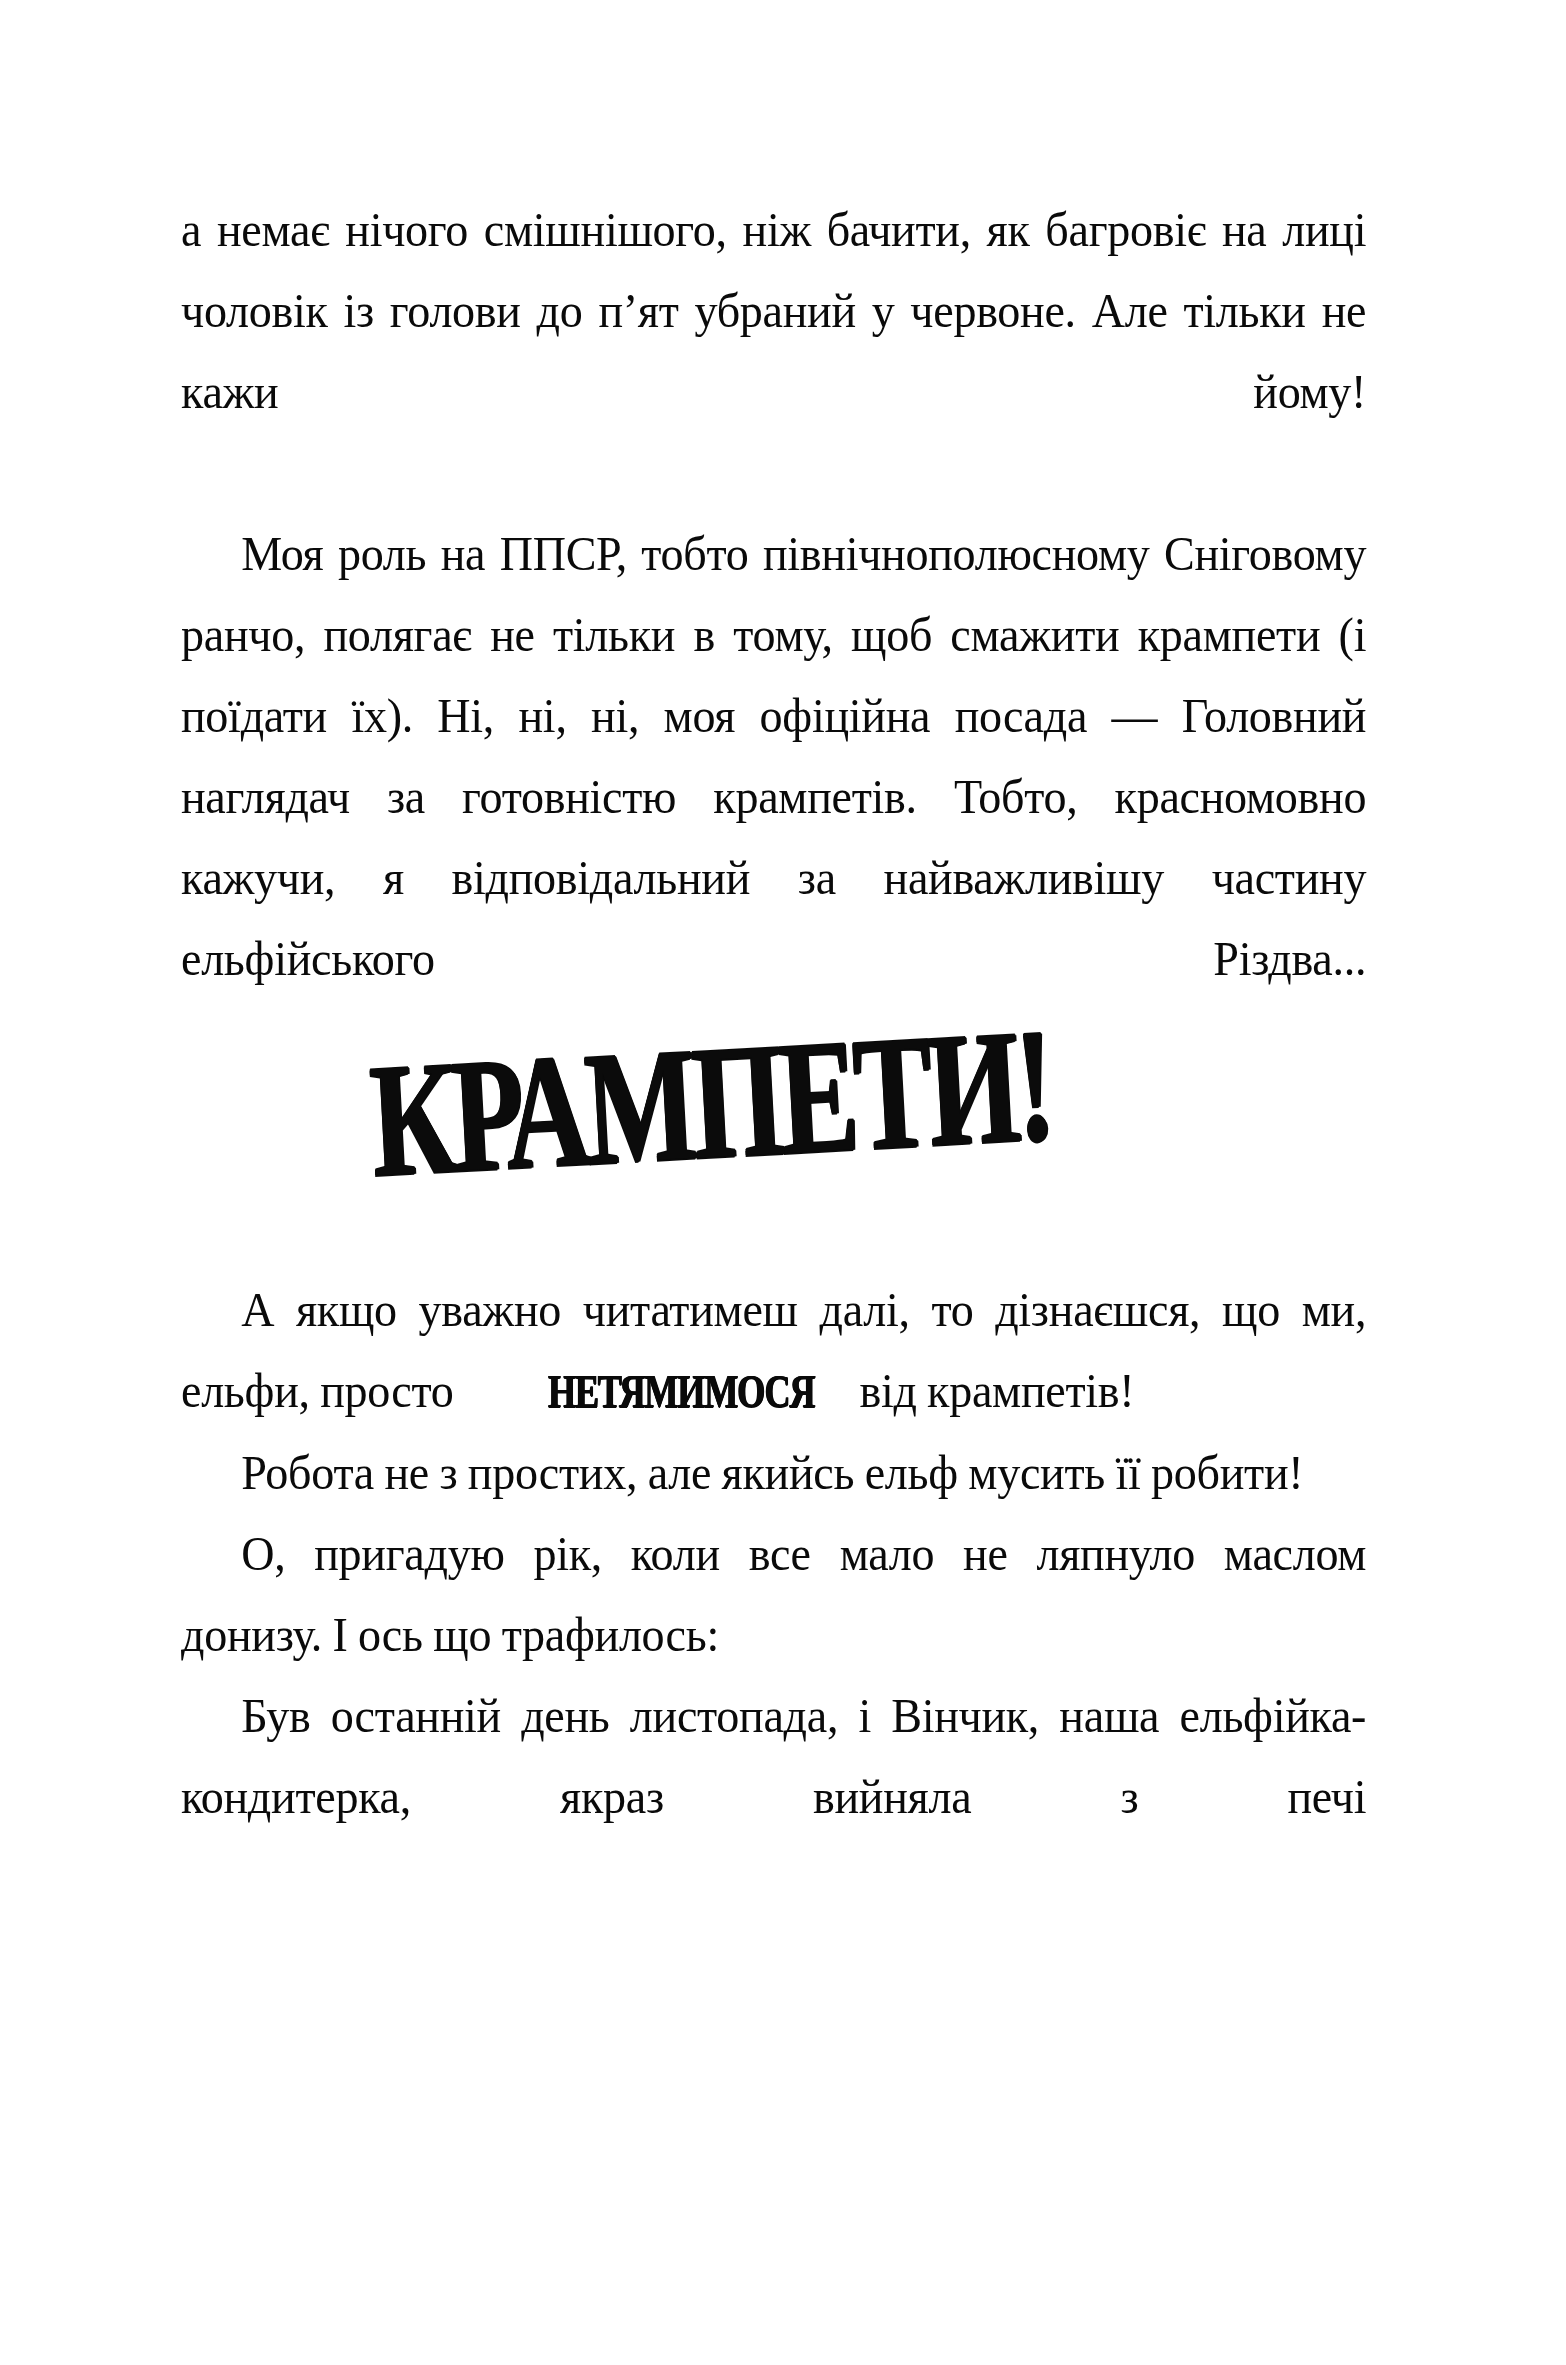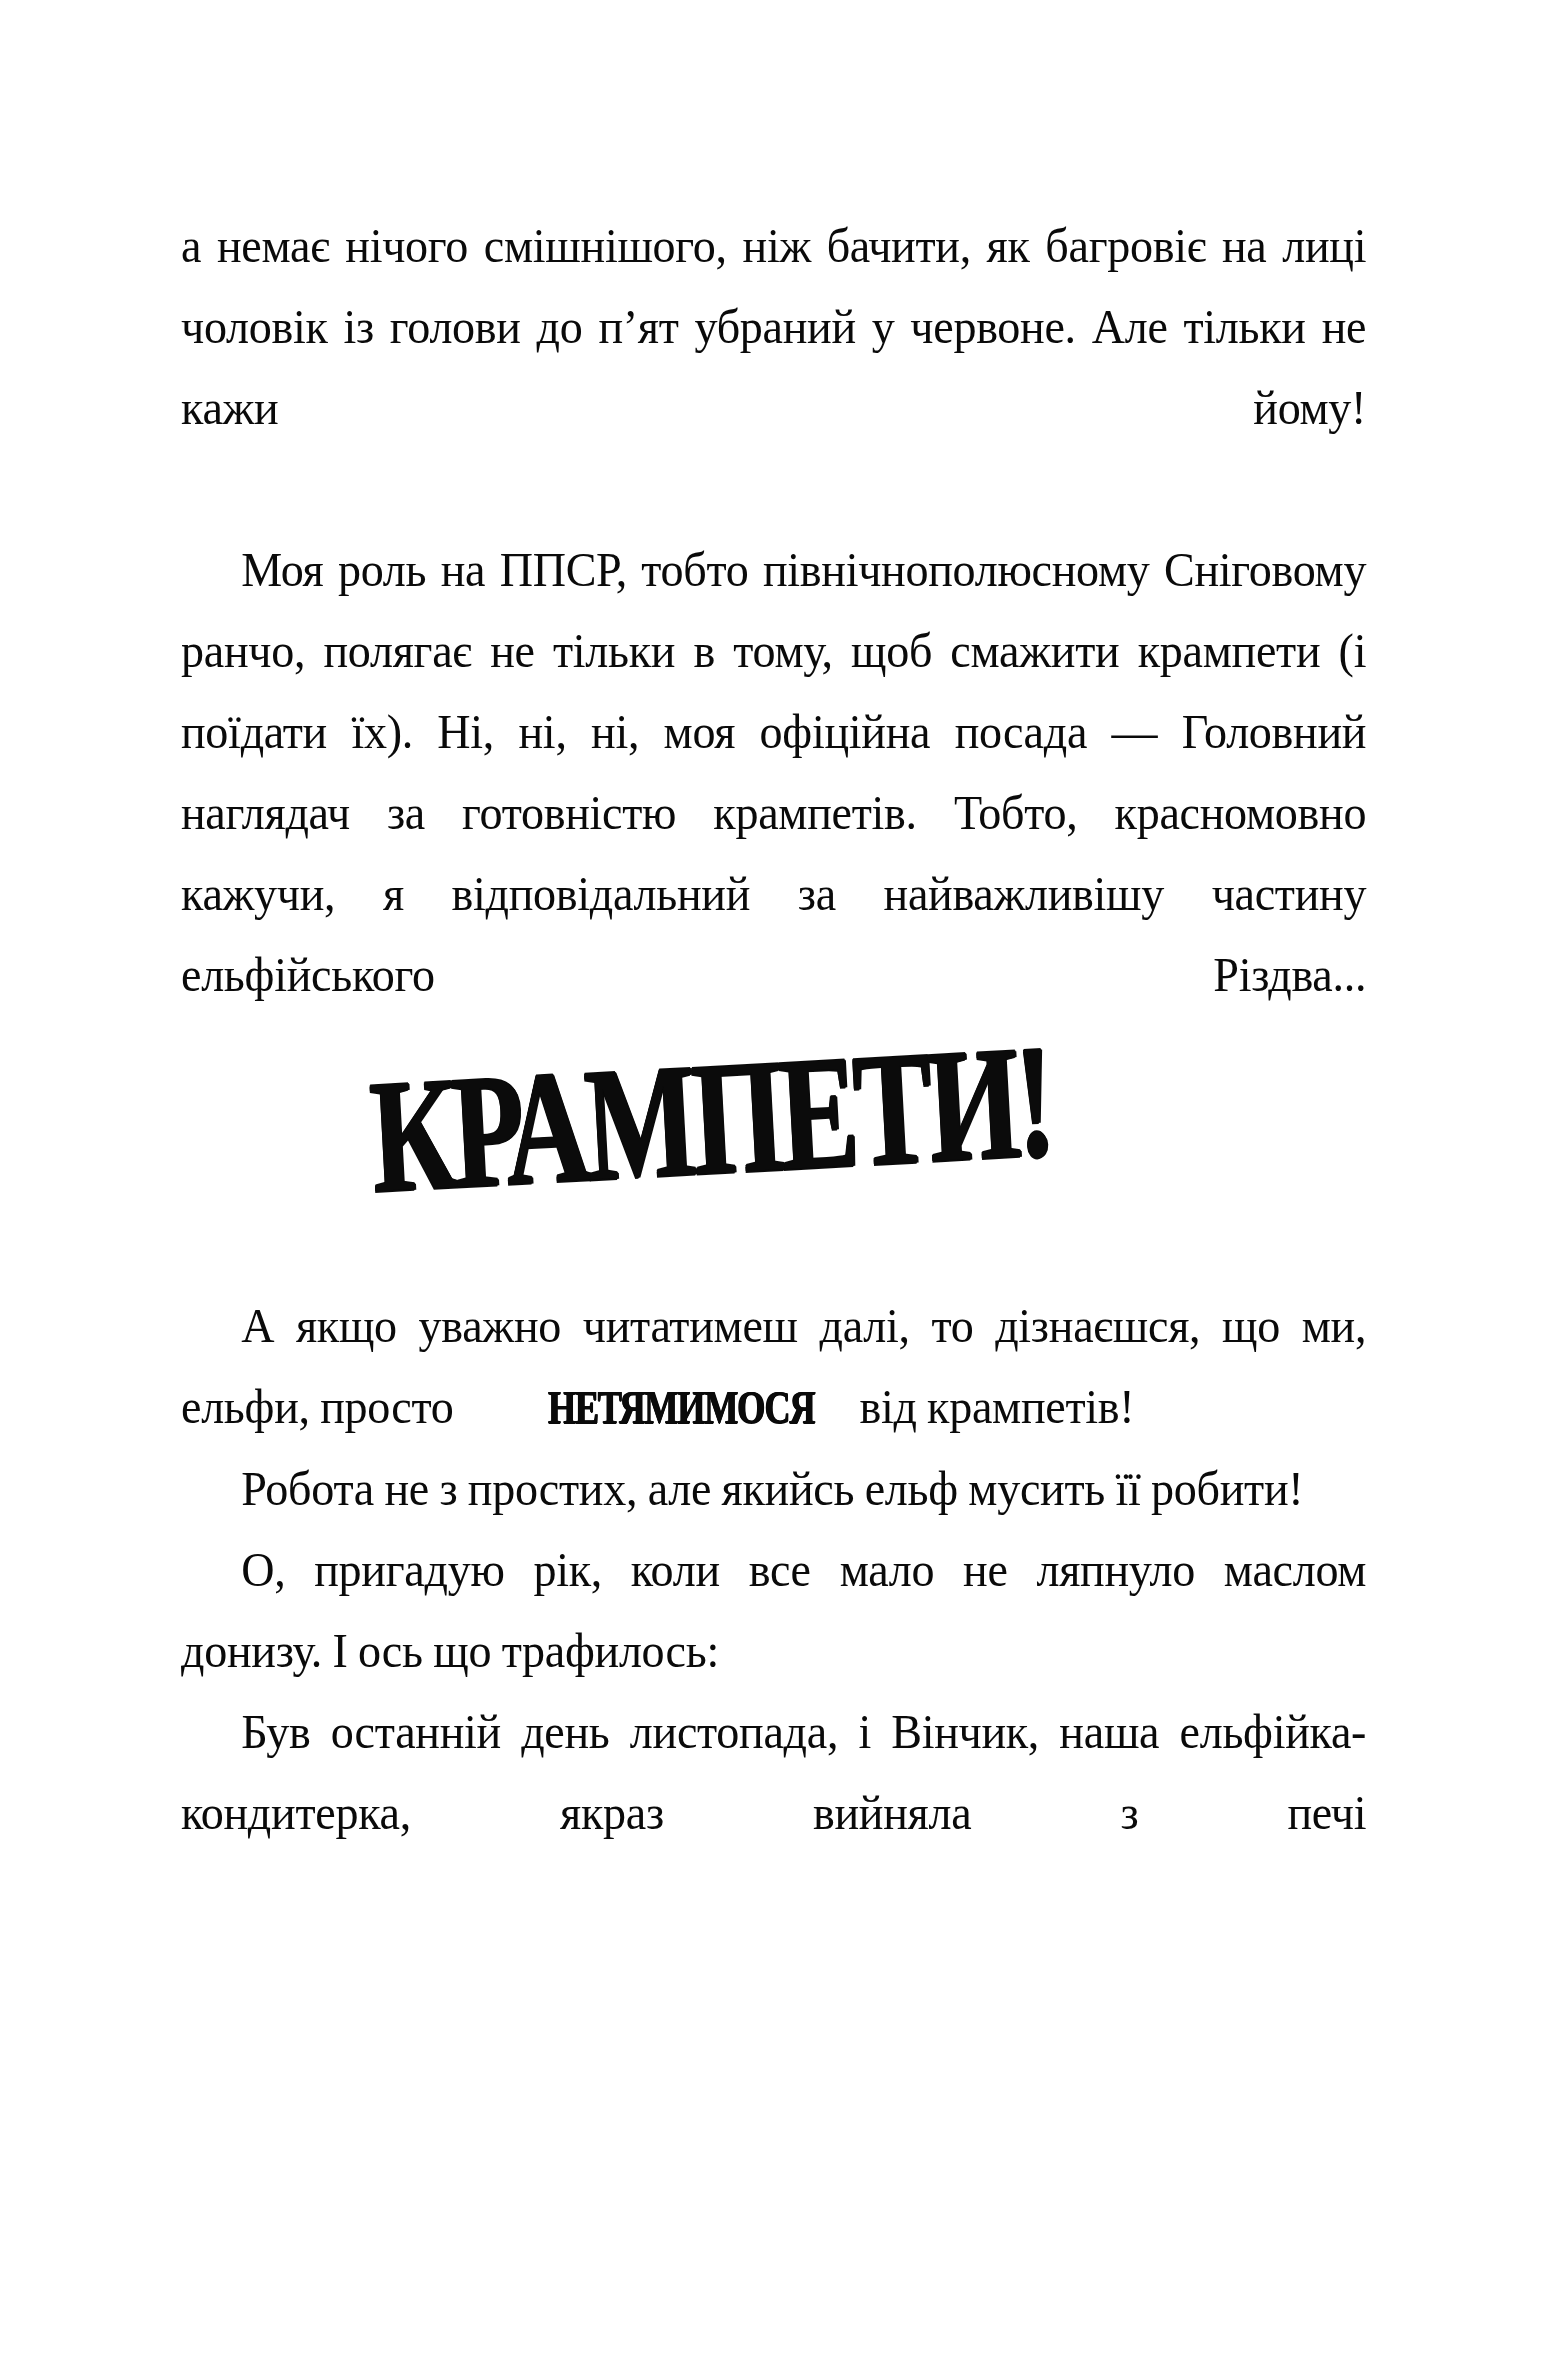--- a/index.html
+++ b/index.html
@@ -6,21 +6,21 @@
     margin: 0;
     padding: 0;
     background: #ffffff;
   }
 
   .page {
     position: relative;
     width: 1567px;
     height: 1953px;
     background: #ffffff;
-    margin: 16px auto;
+    margin: 0 auto;
     overflow: hidden;
     box-sizing: border-box;
   }
 
   .text-column {
     position: absolute;
     left: 181px;
     top: 189px;
     width: 1185px;
   }

